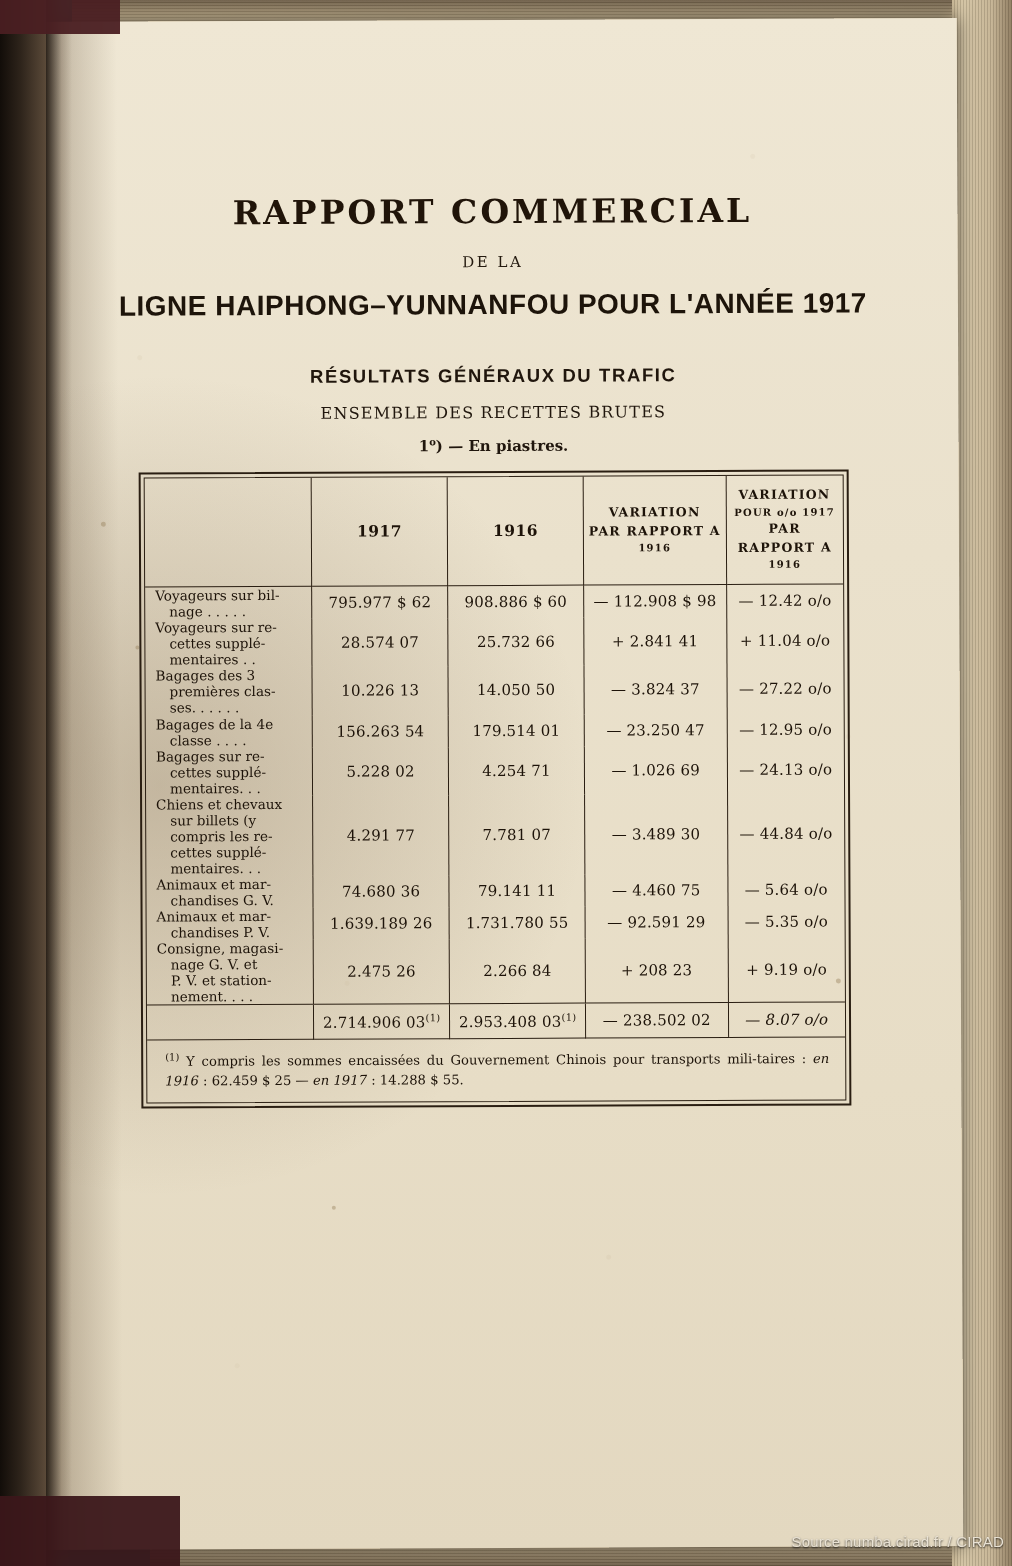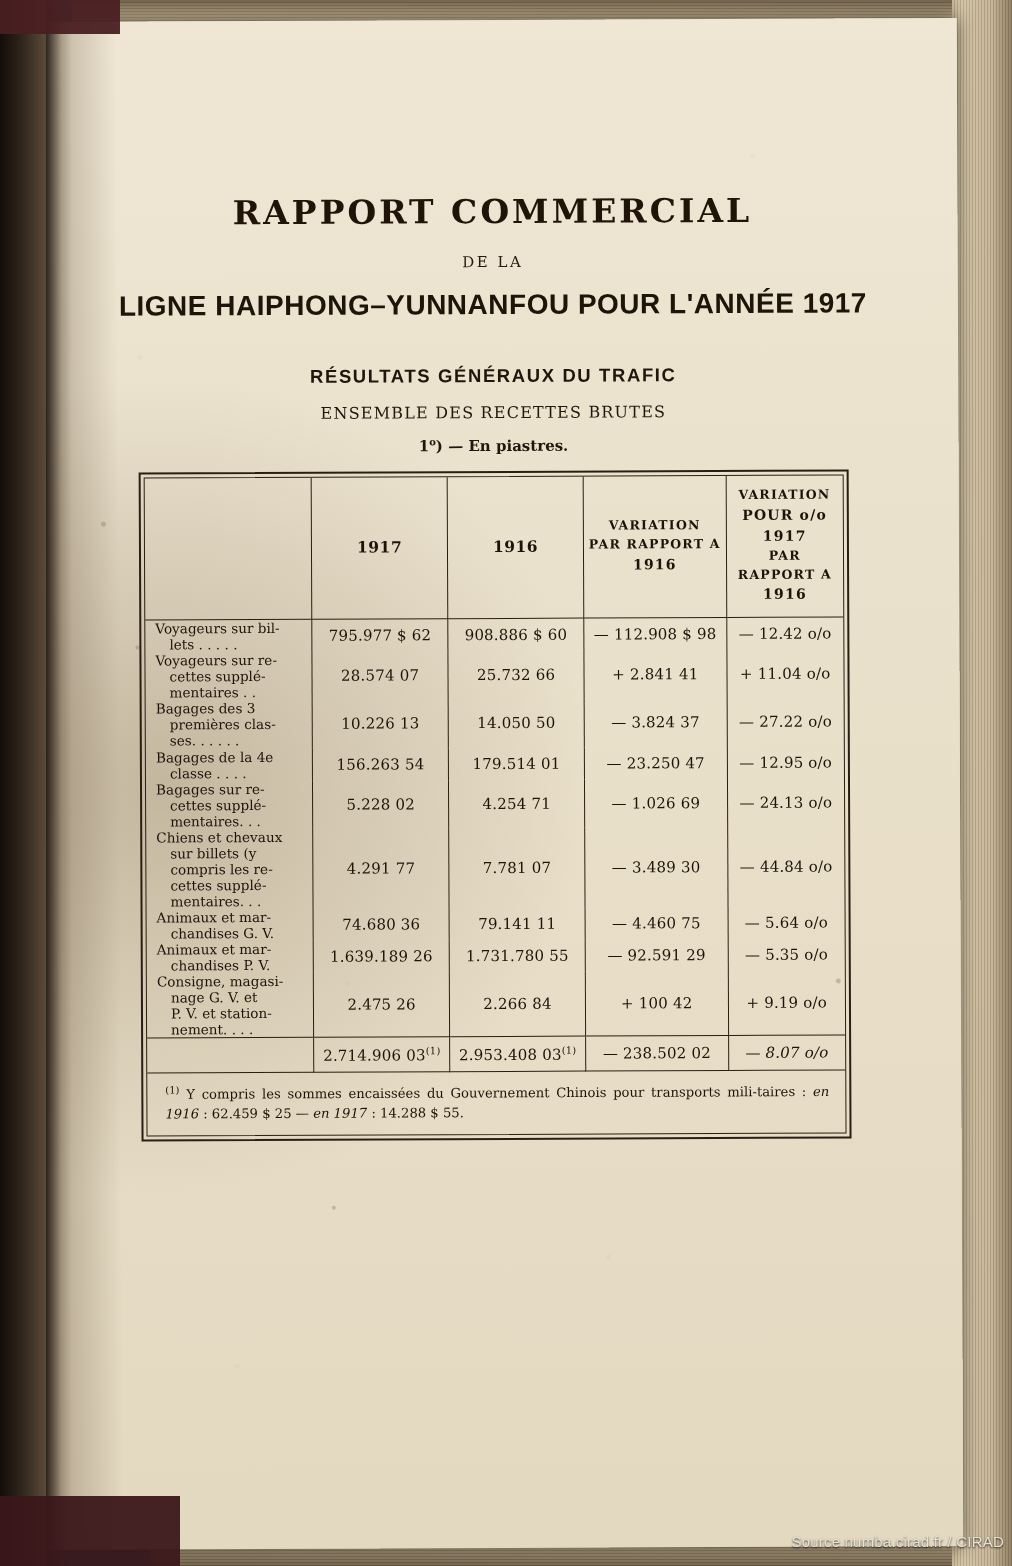--- a/index.html
+++ b/index.html
@@ -198,21 +198,21 @@
     font-size: 12.5px;
     letter-spacing: 1.2px;
     padding: 10px 4px 12px 4px;
     text-align: center;
     line-height: 1.5;
   }
   thead th .yr {
     font-size: 15.5px;
     letter-spacing: .5px;
   }
-  thead th .big { font-size: 14px; }
+  thead th .big { font-size: 10px; }
 
   tbody td {
     font-size: 14px;
     padding: 0 6px;
     height: 26px;
   }
   td.label {
     width: 190px;
     font-size: 13.6px;
     line-height: 1.18;
@@ -310,21 +310,21 @@
                   <div class="big">POUR o/o 1917</div>
                   <div>PAR RAPPORT A</div>
                   <div class="big">1916</div>
                 </th>
               </tr>
             </thead>
             <tbody id="tbody">
                 <tr>
                   <td class="label vline">
                     <span class="ln">Voyageurs sur bil-</span>
-                    <span class="ln ind1">lets . . . . .</span>
+                    <span class="ln ind1">nage . . . . .</span>
                   </td>
                   <td class="num col1917 vline">795.977 $ 62</td>
                   <td class="num col1916 vline">908.886 $ 60</td>
                   <td class="num colvar vline">— 112.908 $ 98</td>
                   <td class="num colpct">— 12.42 o/o</td>
                 </tr>
                 <tr>
                   <td class="label vline">
                     <span class="ln">Voyageurs sur re-</span>
                     <span class="ln ind1">cettes supplé-</span>
@@ -402,21 +402,21 @@
                 </tr>
                 <tr>
                   <td class="label vline">
                     <span class="ln">Consigne, magasi-</span>
                     <span class="ln ind1">nage  G. V.  et</span>
                     <span class="ln ind1">P. V. et station-</span>
                     <span class="ln ind1">nement. . . .</span>
                   </td>
                   <td class="num col1917 vline">2.475   26</td>
                   <td class="num col1916 vline">2.266   84</td>
-                  <td class="num colvar vline">+      100   42</td>
+                  <td class="num colvar vline">+      208   23</td>
                   <td class="num colpct">+  9.19 o/o</td>
                 </tr>
                 <tr class="total">
                   <td class="label vline hline" style="border-top: 1px solid rgb(42, 30, 18); border-bottom: 1px solid rgb(42, 30, 18);"></td>
                   <td class="num col1917 vline" style="border-top: 1px solid rgb(42, 30, 18); border-bottom: 1px solid rgb(42, 30, 18);">2.714.906    03<sup>(1)</sup></td>
                   <td class="num col1916 vline" style="border-top: 1px solid rgb(42, 30, 18); border-bottom: 1px solid rgb(42, 30, 18);">2.953.408    03<sup>(1)</sup></td>
                   <td class="num colvar vline" style="border-top: 1px solid rgb(42, 30, 18); border-bottom: 1px solid rgb(42, 30, 18);">— 238.502   02</td>
                   <td class="num colpct" style="border-top: 1px solid rgb(42, 30, 18); border-bottom: 1px solid rgb(42, 30, 18); font-style: italic;">—  8.07 o/o</td>
                 </tr>
               </tbody>

